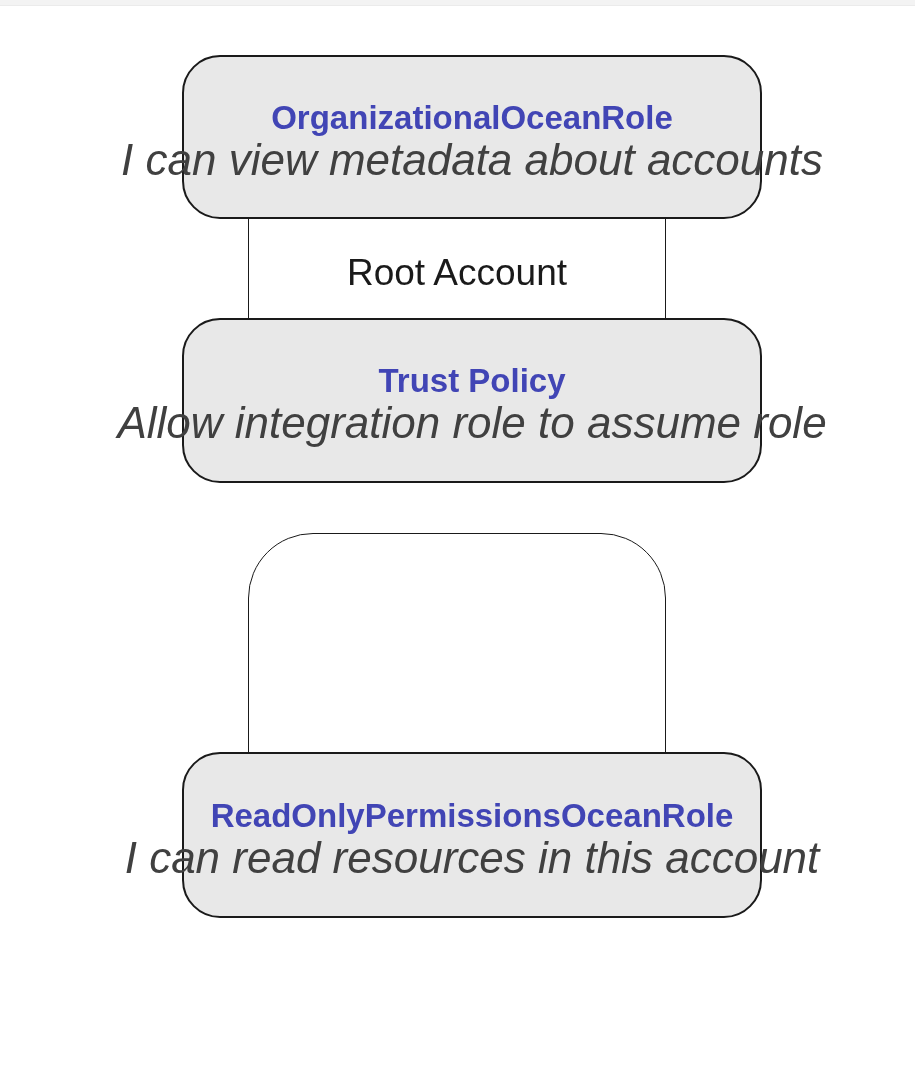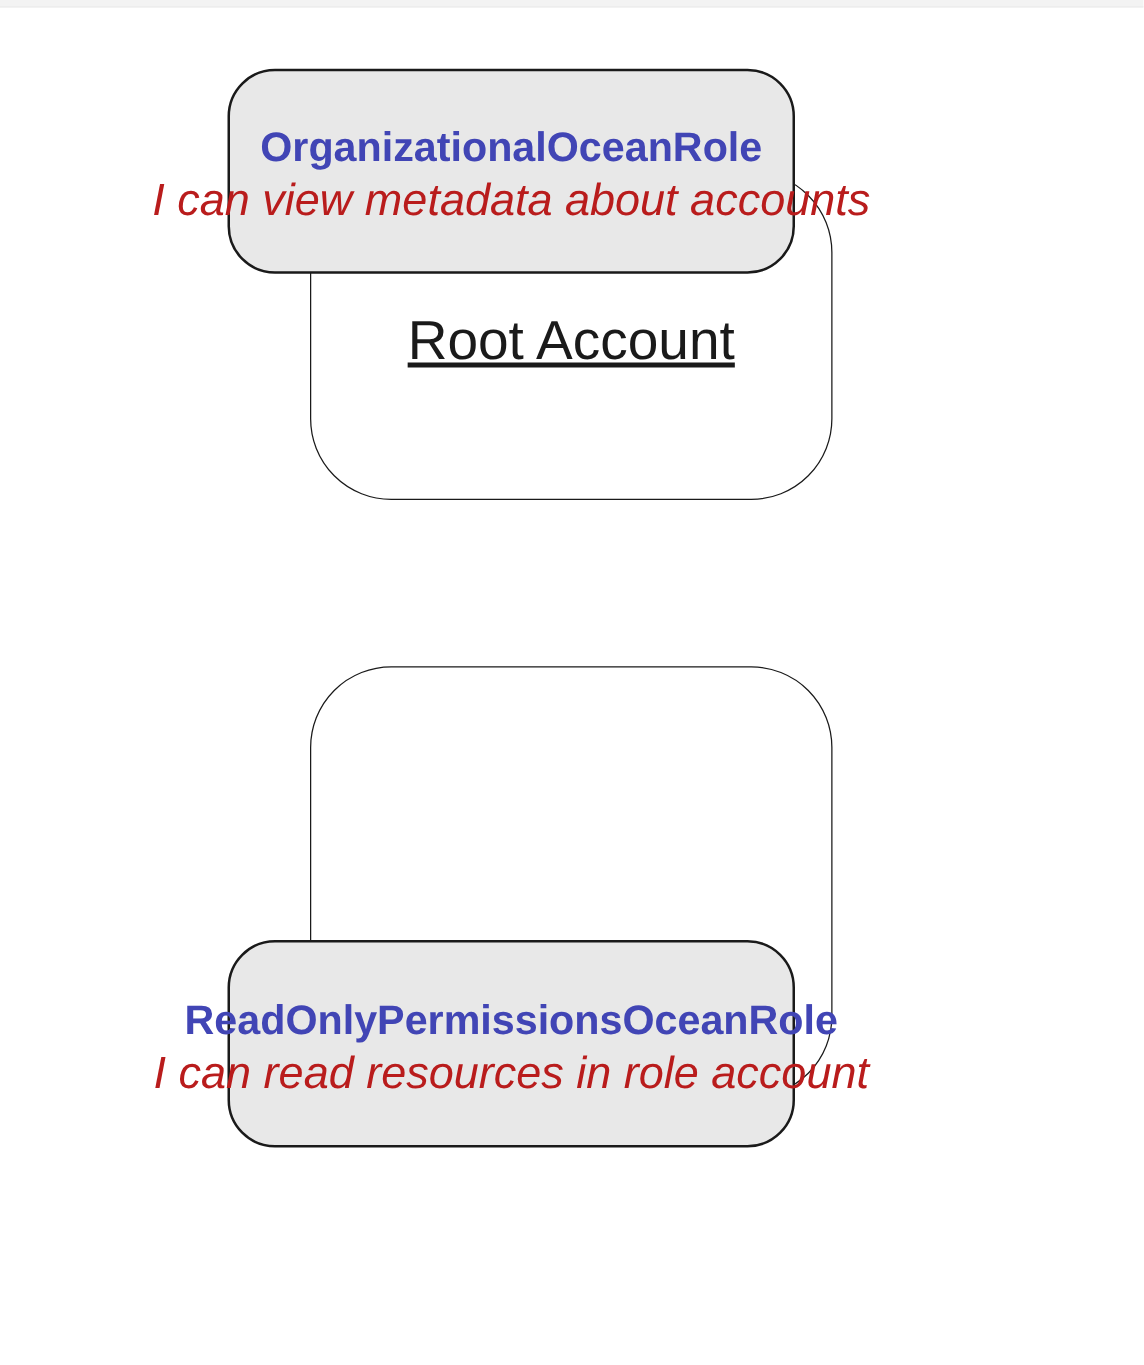--- a/index.html
+++ b/index.html
@@ -35,31 +35,30 @@
   }
   .cluster-root { top: 137px; height: 263px; }
   .cluster-integration { top: 533px; height: 345px; }
   
   .cluster-label {
     position: absolute;
     left: 248px;
     width: 418px;
     text-align: center;
     color: #1a1a1a;
-    font-size: 44px;
+    font-size: 37px;
     z-index: 2;
-    text-decoration: underline;
   }
   .cluster-label-root { top: 245px; line-height: 56px; }
   .cluster-label-integration { top: 656px; line-height: 60px; }
   
   .node {
     position: absolute;
     left: 182px;
-    width: 454px;
+    width: 580px;
     background: #e8e8e8;
     border: 2px solid #1a1a1a;
     border-radius: 38px;
     box-sizing: border-box;
     display: flex;
     flex-direction: column;
     align-items: center;
     justify-content: center;
     padding-top: 3px;
     text-align: center;
@@ -69,43 +68,47 @@
   .node-2 { top: 318px; height: 165px; }
   .node-3 { top: 752px; height: 166px; }
   .node-title {
     font-size: 33px;
     font-weight: bold;
     line-height: 42px;
     color: #4145b5;
     white-space: nowrap;
   }
   .node-desc {
-    font-size: 36px;
+    font-size: 44px;
     font-style: italic;
     line-height: 42px;
-    color: #b91c1c;
+    color: #404040;
     white-space: nowrap;
   }
 </style>
 </head>
 <body>
 
 <div class="canvas">
 
   <div class="top-edge"></div>
 
   <div class="cluster cluster-root"></div>
   <div class="cluster-label cluster-label-root">Root Account</div>
 
   <div class="cluster cluster-integration"></div>
 
   <div class="node node-1">
     <div class="node-title">OrganizationalOceanRole</div>
     <div class="node-desc">I can view metadata about accounts</div>
   </div>
 
+  <div class="node node-2">
+    <div class="node-title">Trust Policy</div>
+    <div class="node-desc">Allow integration role to assume role</div>
+  </div>
 
   <div class="node node-3">
     <div class="node-title">ReadOnlyPermissionsOceanRole</div>
-    <div class="node-desc">I can read resources in role account</div>
+    <div class="node-desc">I can read resources in this account</div>
   </div>
 
 </div>
 
 </body></html>

